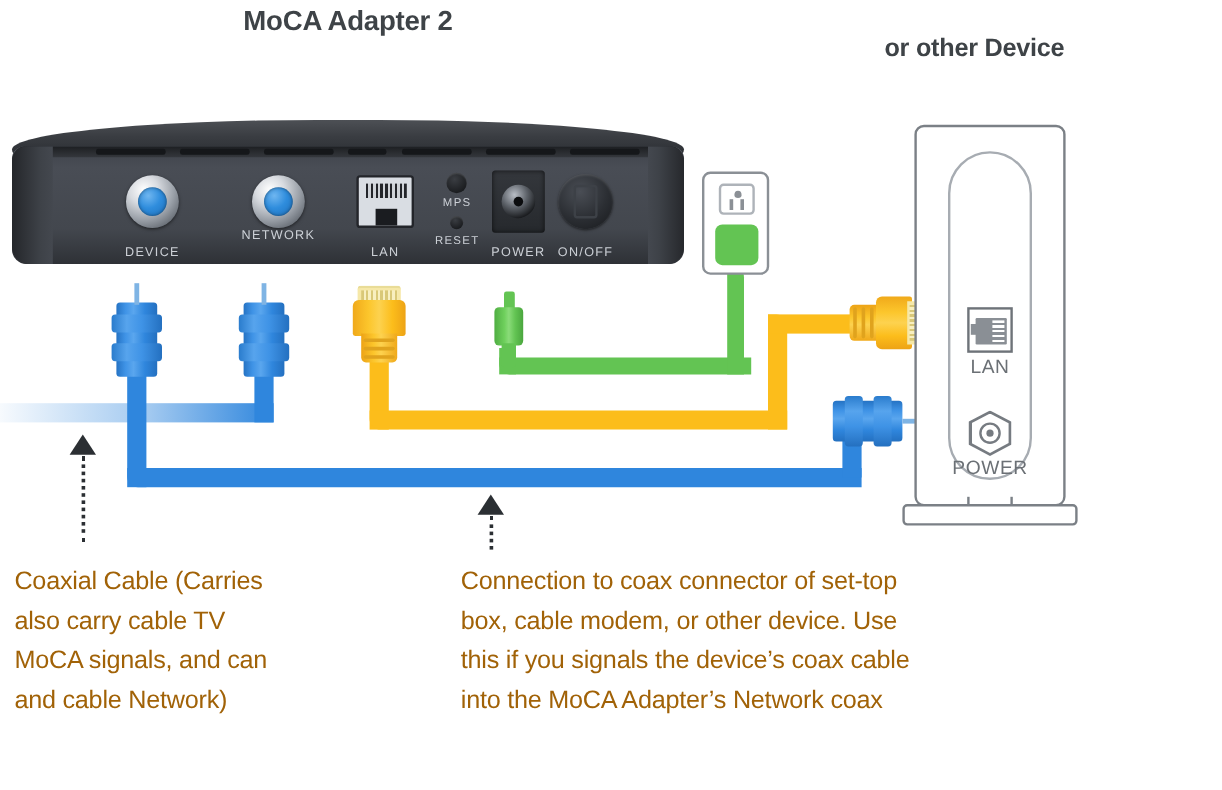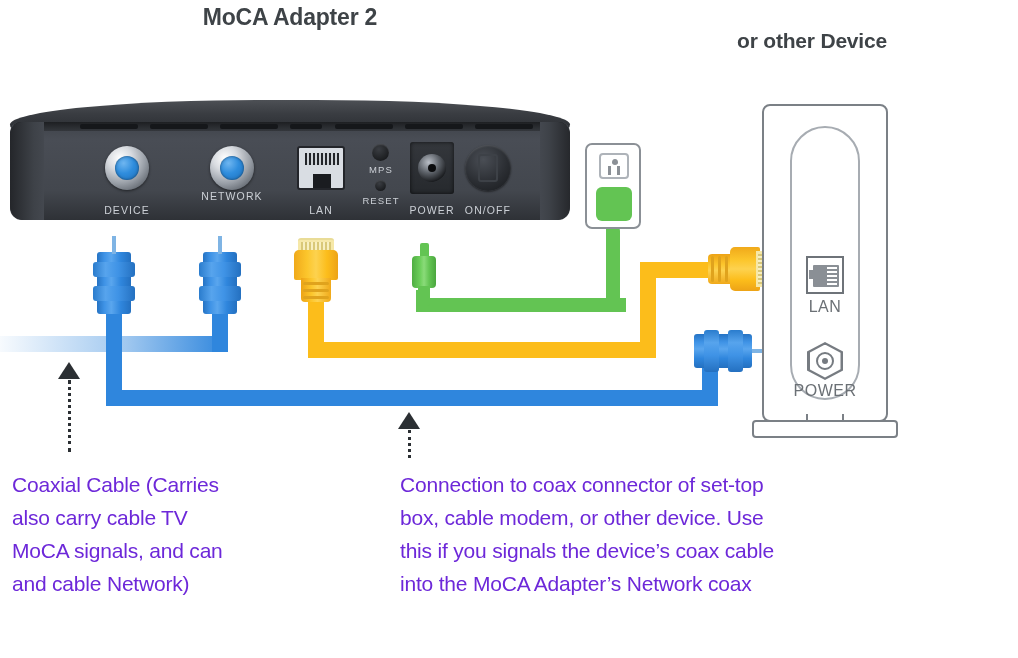--- a/index.html
+++ b/index.html
@@ -36,25 +36,25 @@
   #title-router {
     left: 632px; top: 4px; width: 360px;
     font-size: 21px;
   }
 
   
   .caption {
     position: absolute;
     font-size: 21px;
     line-height: 33px;
-    color: #6d28d9;
+    color: #a16207;
     letter-spacing: -0.2px;
   }
   #caption-left { left: 12px; top: 468px; width: 340px; }
-  #caption-right { left: 400px; top: 468px; width: 600px; }
+  #caption-right { left: 384px; top: 468px; width: 600px; }
   .caption .ln { display: block; white-space: nowrap; }
 
   
   #adapter {
     position: absolute;
     left: 10px; top: 100px;
     width: 560px; height: 120px;
   }
   #adapter-top {
     position: absolute;

